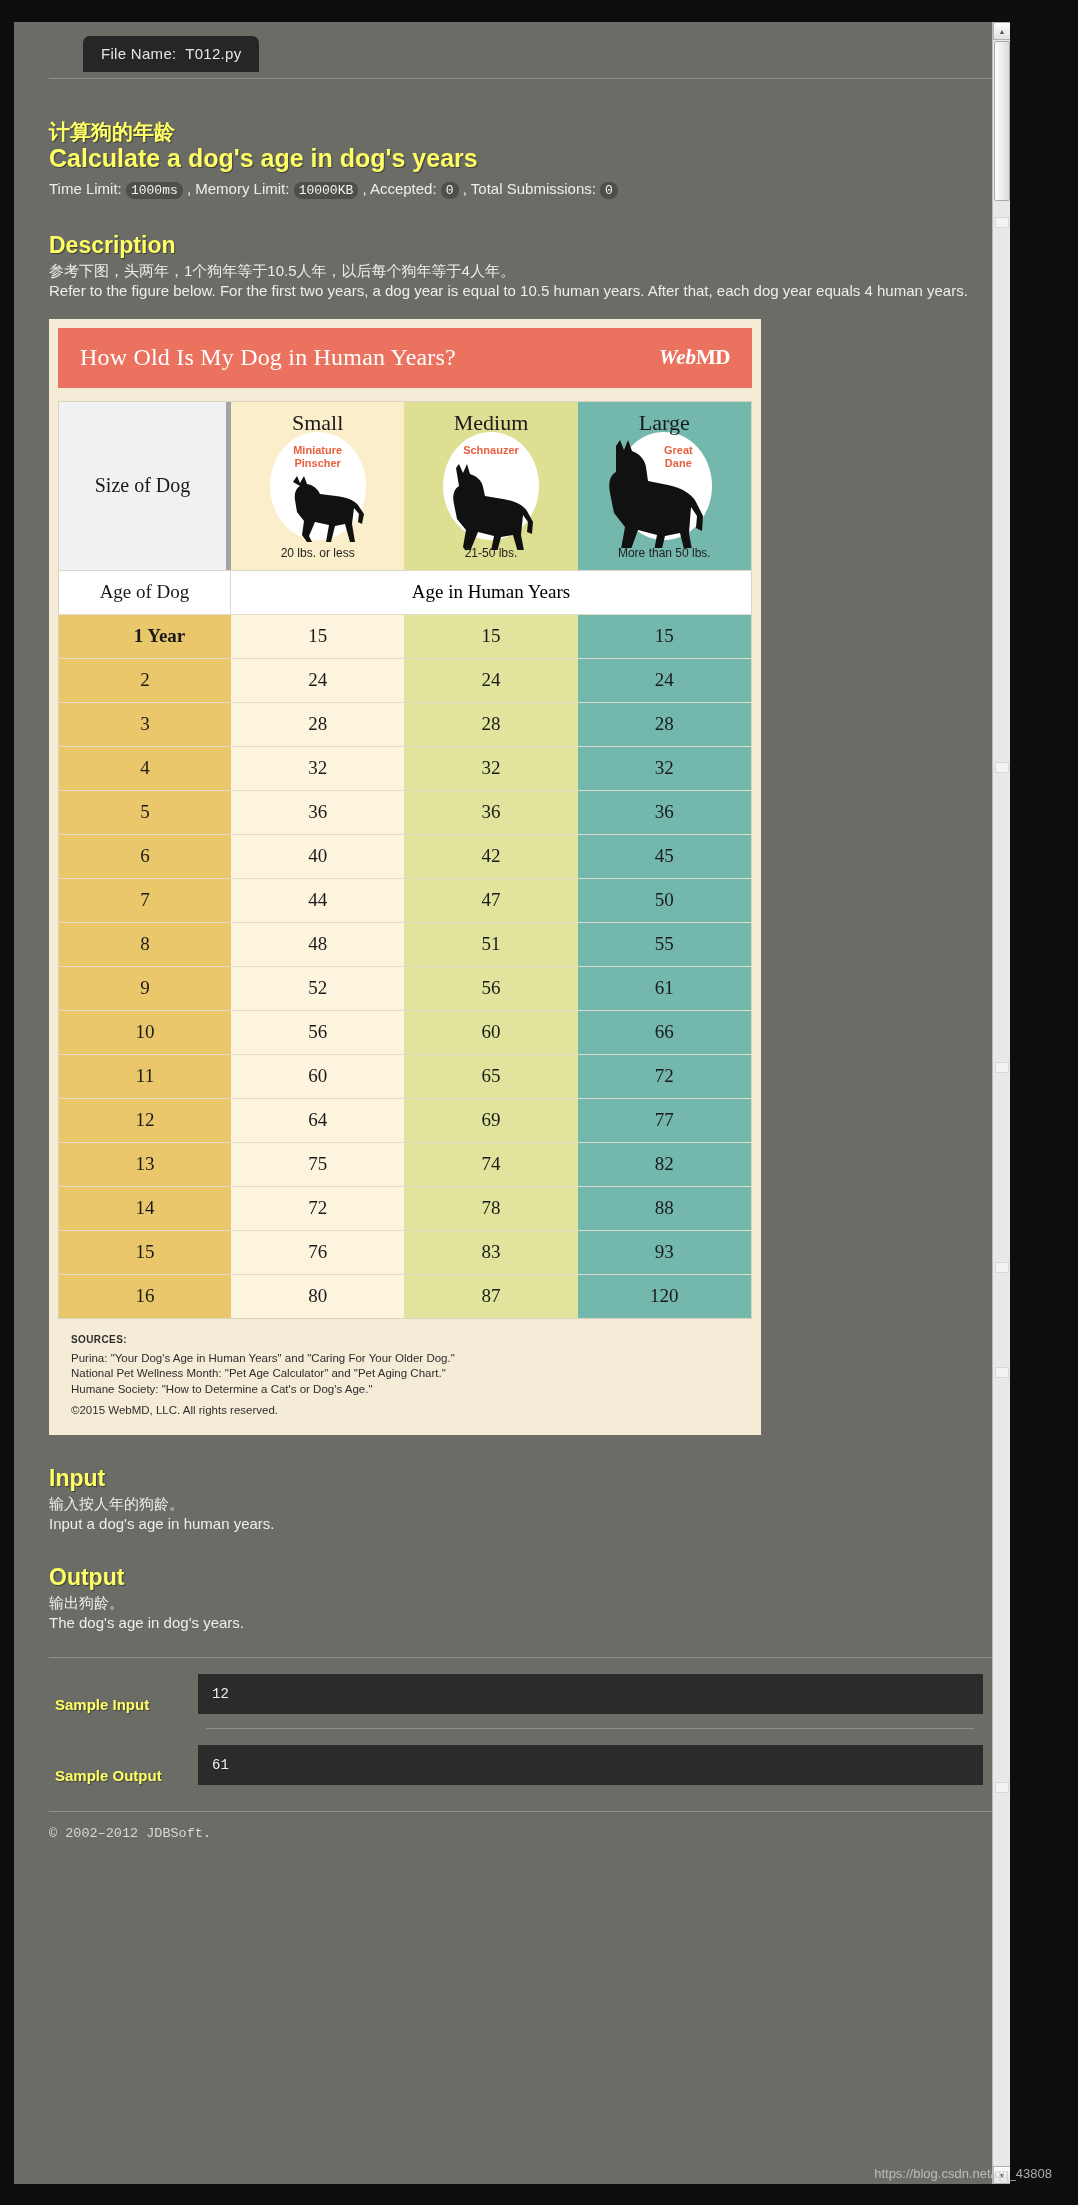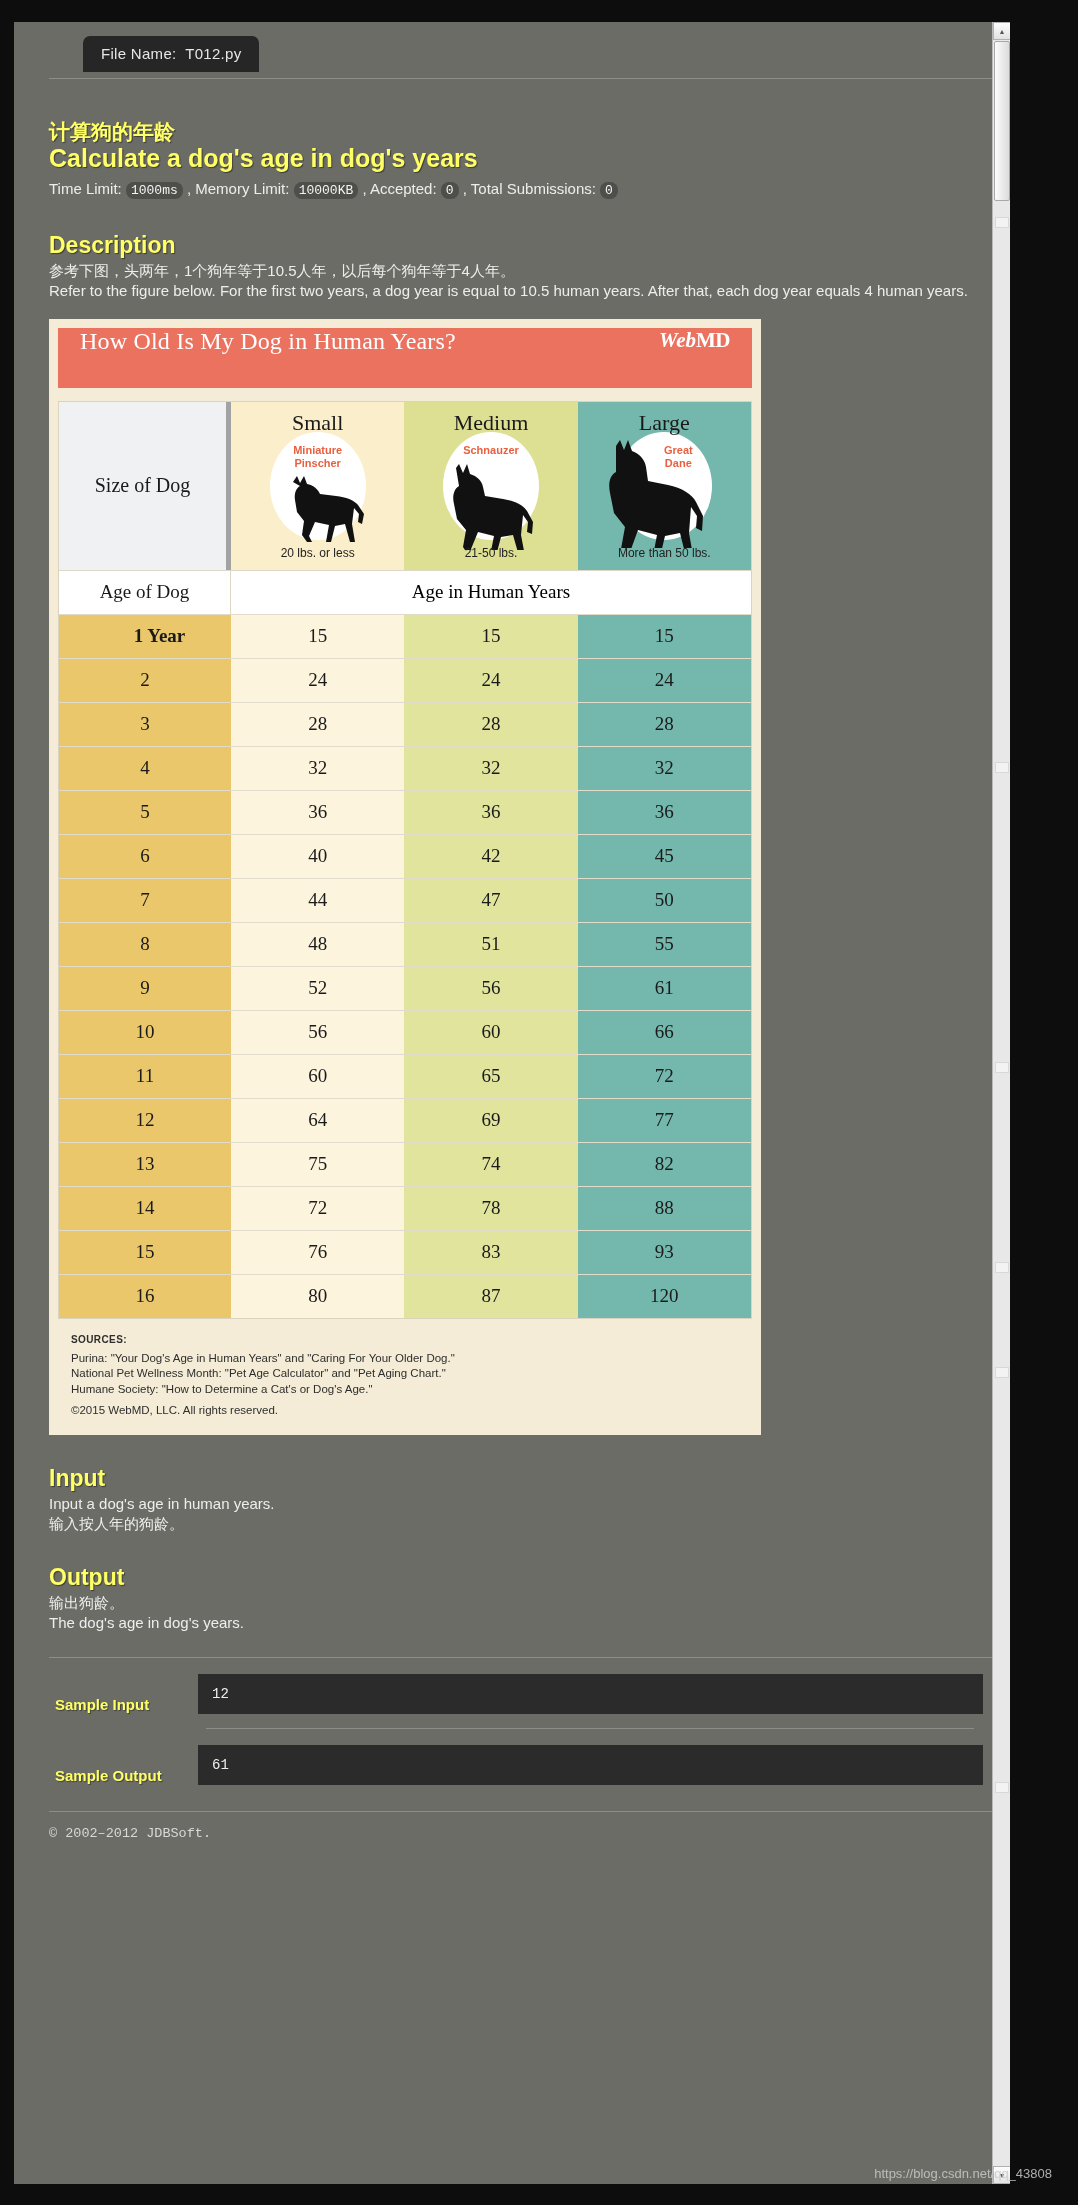--- a/index.html
+++ b/index.html
@@ -137,21 +137,21 @@
     width: 712px;
     background: #f4ecd6;
     padding: 0;
     overflow: hidden;
   }
   .info-hd {
     background: #ec7260;
     height: 60px;
     margin: 9px 9px 0 9px;
     display: flex;
-    align-items: flex-start;
+    align-items: center;
     justify-content: space-between;
     padding: 0 22px;
   }
   .info-hd .title {
     color: #fff;
     font-family: "Liberation Serif", serif;
     font-size: 24px;
     letter-spacing: .2px;
   }
   .webmd {
@@ -485,22 +485,22 @@
         <div class="sources">
           <div class="hd">SOURCES:</div>
           <div class="ln">Purina: "Your Dog's Age in Human Years" and "Caring For Your Older Dog."</div>
           <div class="ln">National Pet Wellness Month: "Pet Age Calculator" and "Pet Aging Chart."</div>
           <div class="ln">Humane Society: "How to Determine a Cat's or Dog's Age."</div>
           <div class="ln" style="margin-top:5px">©2015 WebMD, LLC. All rights reserved.</div>
         </div>
       </div>
 
       <h2 class="section">Input</h2>
+      <div class="body-text">输入按人年的狗龄。</div>
       <div class="body-text">Input a dog's age in human years.</div>
-      <div class="body-text">输入按人年的狗龄。</div>
 
       <h2 class="section">Output</h2>
       <div class="body-text">输出狗龄。</div>
       <div class="body-text">The dog's age in dog's years.</div>
 
       <div class="hr"></div>
 
       <div class="sample">
         <div class="lab">Sample Input</div>
         <div class="box">12</div>

